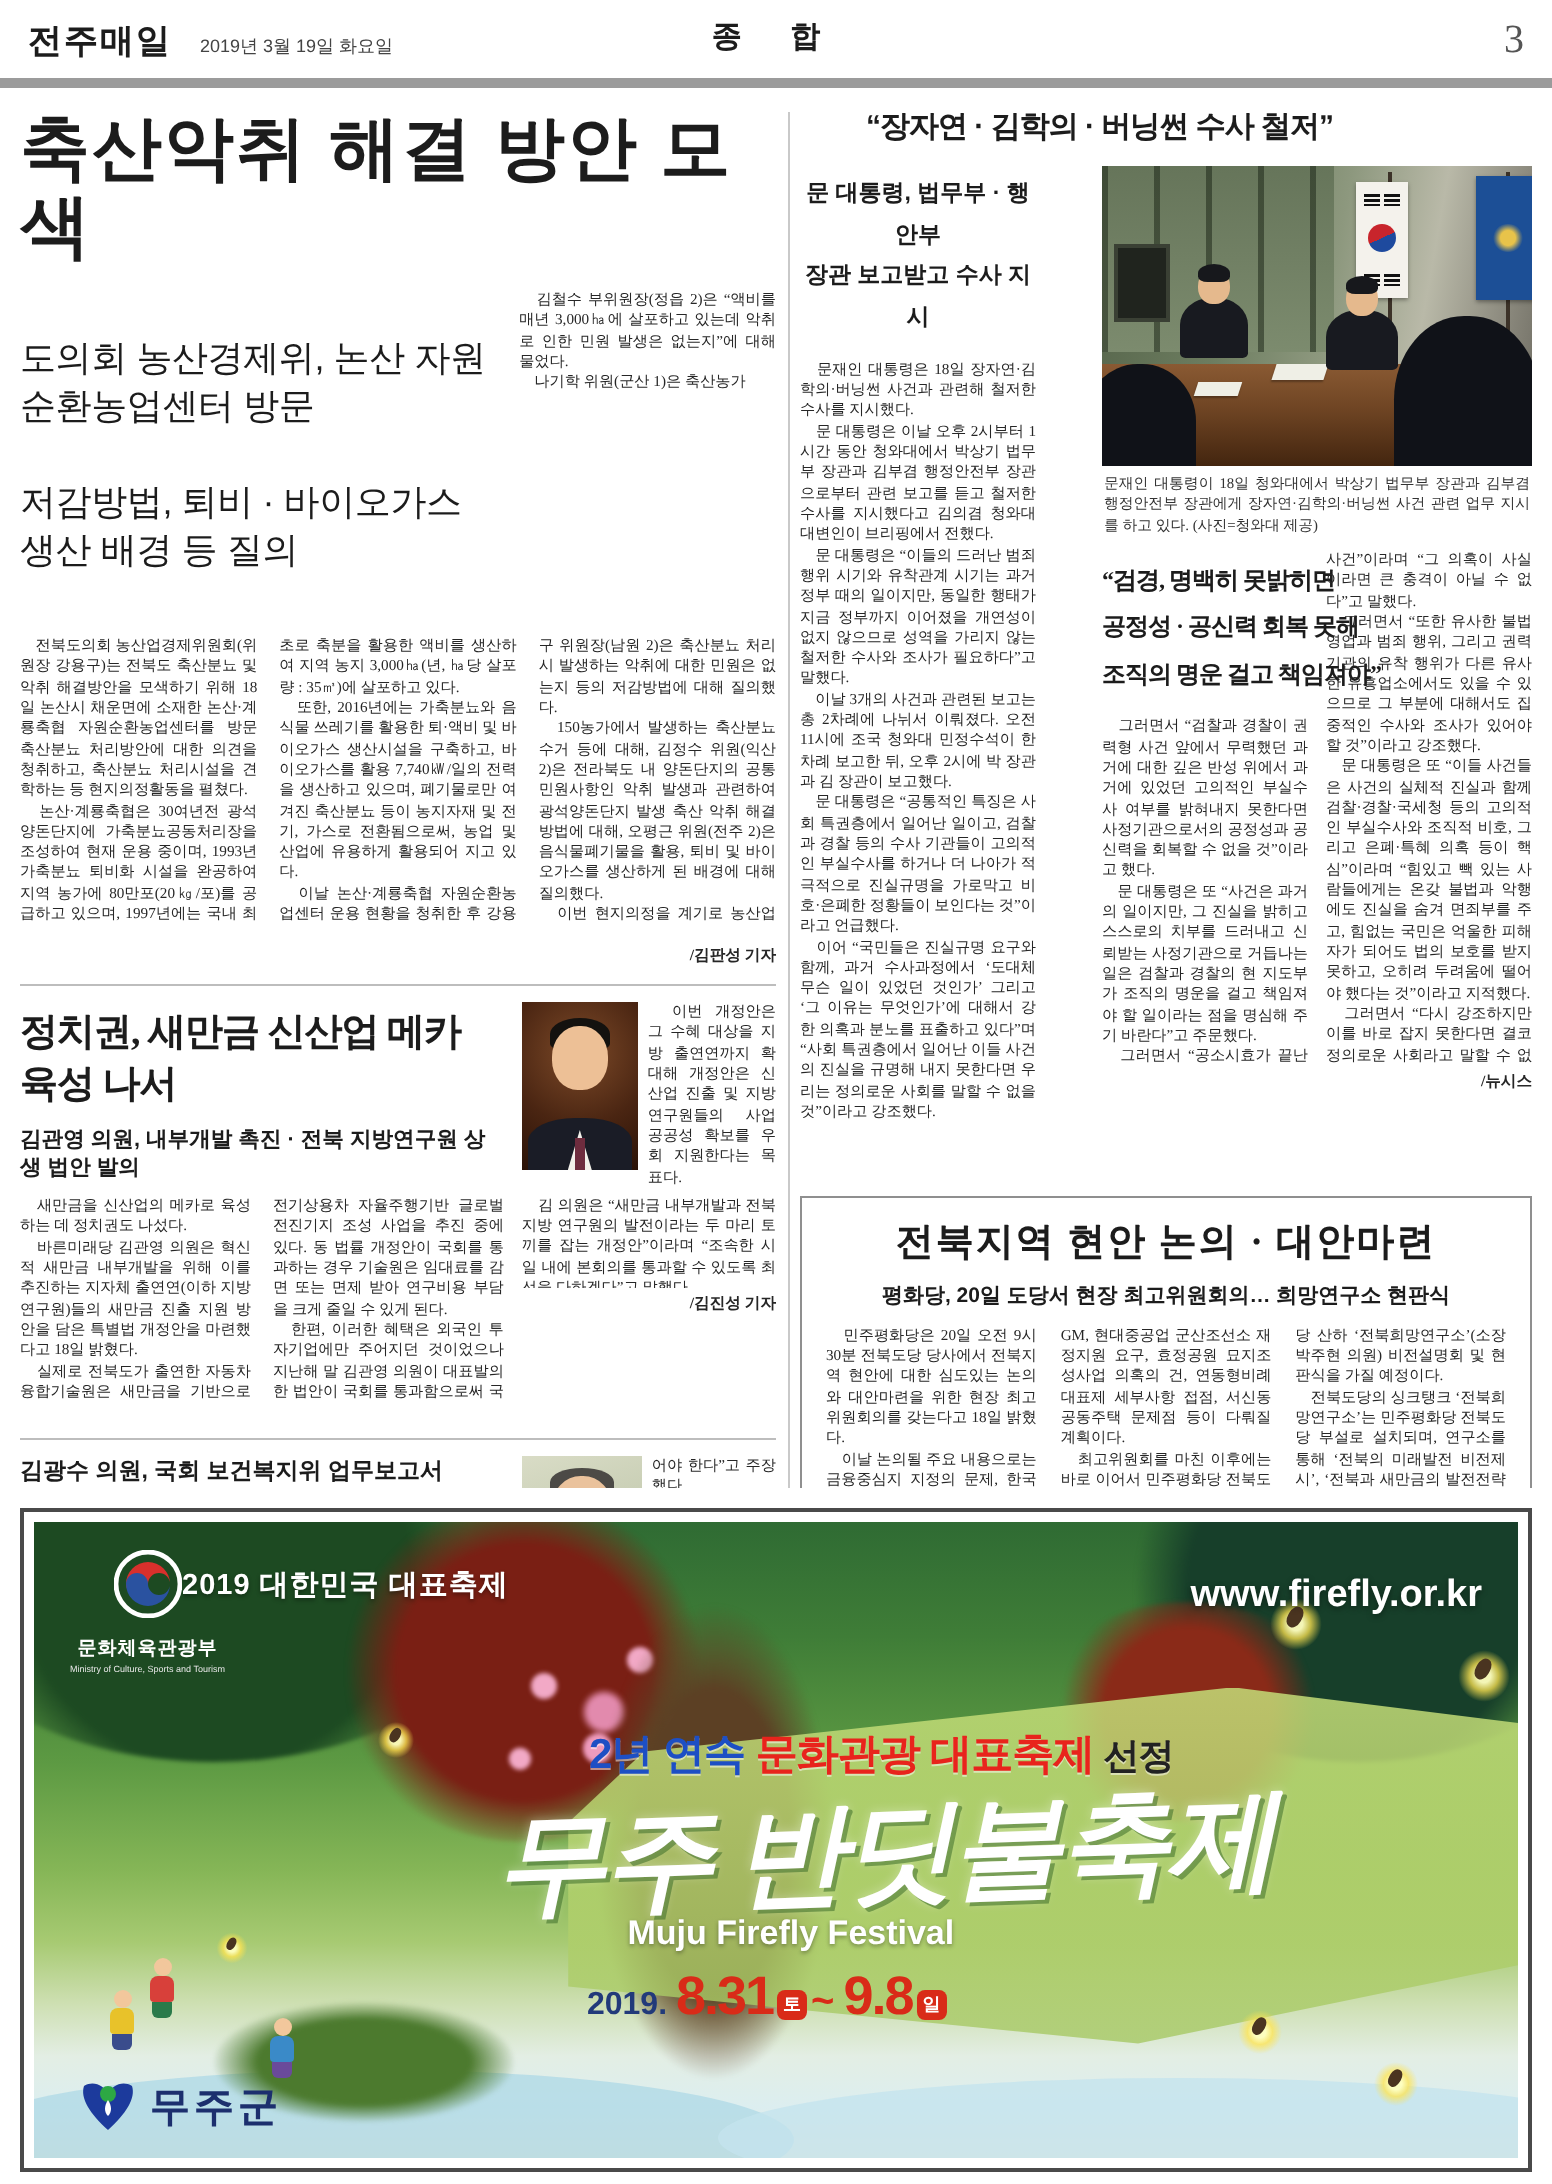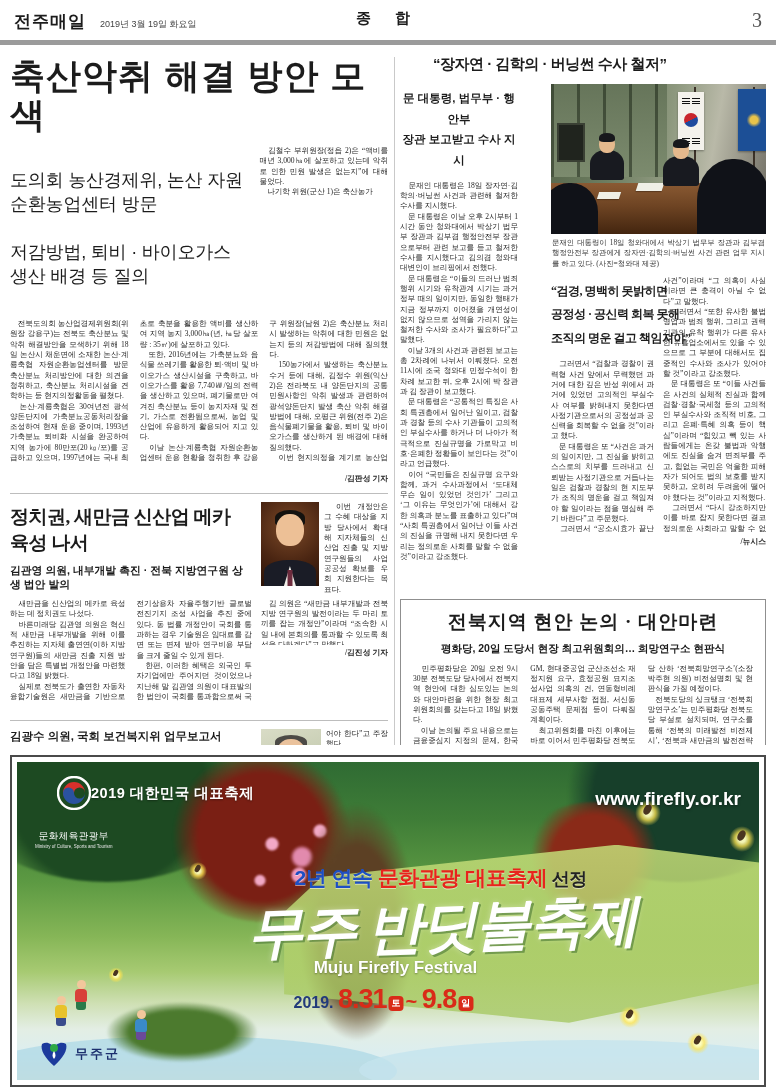--- a/index.html
+++ b/index.html
@@ -115,37 +115,37 @@
     background:linear-gradient(180deg,#2f6b33 0%,#3f7d37 18%,#5d9a43 38%,#86b657 55%,#a7ca72 66%,#cfe0b4 76%,#e3eee4 84%,#dceef0 92%,#efe9d6 100%); }
   .blob { position:absolute; border-radius:50%; filter:blur(1px); }
   .ad-panel { position:absolute; left:36%; top:26%; width:64%; height:56%;
     background:linear-gradient(180deg, rgba(196,221,120,.85), rgba(166,200,100,.8));
     clip-path:polygon(8% 18%, 70% 0, 100% 10%, 100% 78%, 60% 100%, 0 84%, 0 38%); }
   .firefly { position:absolute; width:26px; height:26px; }
   .ff-glow { position:absolute; inset:0; border-radius:50%;
     background:radial-gradient(circle, rgba(255,255,190,.95) 0 18%, rgba(255,228,80,.75) 40%, rgba(255,228,80,0) 70%); }
   .ff-body { position:absolute; left:9px; top:4px; width:7px; height:11px; border-radius:45%; background:#4a3420; transform:rotate(30deg); }
   .ad-ministry { position:absolute; left:18px; top:14px; text-align:center; color:#fff; }
-  .ad-ministry-name { font-size:9.5px; font-weight:normal; margin-top:16px; letter-spacing:.5px; }
+  .ad-ministry-name { font-size:9.5px; font-weight:bold; margin-top:4px; letter-spacing:.5px; }
   .ad-ministry-en { font-size:4.5px; color:#e8e8e8; margin-top:1px; }
   .ad-toplabel { position:absolute; left:74px; top:22px; color:#fff; font-size:14.5px; font-weight:bold; letter-spacing:.5px; text-shadow:0 1px 2px rgba(0,0,0,.4); }
   .ad-url { position:absolute; right:18px; top:26px; color:#fff; font-size:19px; font-weight:bold; text-shadow:0 1px 3px rgba(0,0,0,.45); }
   .ad-banner { position:absolute; left:50%; top:102px; transform:translateX(-32%); white-space:nowrap; font-size:21px; font-weight:900; letter-spacing:-0.5px; text-shadow:0 1px 0 rgba(255,255,255,.5); }
   .ad-b-pre { color:#1d4fc4; } .ad-b-main { color:#e8241c; } .ad-b-post { color:#222; font-size:18px; }
   .ad-title { position:absolute; left:52%; top:128px; transform:translateX(-40%) rotate(-2deg); white-space:nowrap;
     font-family:"Liberation Serif", serif; font-style:italic; font-weight:bold; font-size:56px; color:#fff;
     text-shadow:2px 2px 0 rgba(60,110,40,.55), 0 0 6px rgba(255,255,255,.35); letter-spacing:-2px; }
   .ad-title-en { position:absolute; left:51%; top:196px; transform:translateX(-50%); color:#fff; font-size:17px; font-weight:bold; text-shadow:0 1px 2px rgba(0,0,0,.35); white-space:nowrap; }
   .ad-date { position:absolute; left:50%; top:222px; transform:translateX(-52%); white-space:nowrap; font-weight:900; }
   .ad-d-year { color:#223a7a; font-size:16px; }
   .ad-d-big { color:#d92b18; font-size:27px; letter-spacing:-1px; }
   .ad-d-badge { display:inline-block; background:#d92b18; color:#fff; font-size:9px; font-weight:bold; border-radius:4px; padding:1px 3px; vertical-align:2px; margin:0 2px; }
   .ad-d-tilde { color:#d92b18; font-size:20px; }
   .ad-org { position:absolute; left:22px; bottom:12px; display:flex; align-items:center; gap:6px; }
-  .ad-org-name { font-size:13px; font-weight:900; color:#1c2f6e; letter-spacing:2px; }
+  .ad-org-name { font-size:20px; font-weight:900; color:#1c2f6e; letter-spacing:2px; }
   .kid { position:absolute; }
   .kid-head { width:9px; height:9px; border-radius:50%; background:#f2c79c; margin:0 auto; }
   .kid-body { width:12px; height:13px; border-radius:4px 4px 2px 2px; }
   .kid-legs { width:10px; height:8px; margin:0 auto; background:#3a4c8c; border-radius:0 0 3px 3px; }
   .water { position:absolute; border-radius:50%; background:rgba(173,216,230,.75); }
 </style>
 </head>
 <body>
 
 <div class="page">
@@ -194,21 +194,21 @@
         </div>
         <div class="a3-right">
           <div class="p-row">
             <div class="photo portrait1">
               <div class="pt-hair1"></div>
               <div class="pt-head pt-face1"></div>
               <div class="pt-body1"></div>
               <div class="pt-shirt1"></div>
               <div class="pt-tie1"></div>
             </div>
-            <div class="p-side bodytext">　이번 개정안은 그 수혜 대상을 지방 당사에서 확대해 지자체들의 신산업 진출 및 지방연구원들의 사업 공공성 확보를 우회 지원한다는 목표다.</div>
+            <div class="p-side bodytext">　이번 개정안은 그 수혜 대상을 지방 출연연까지 확대해 개정안은 신산업 진출 및 지방연구원들의 사업 공공성 확보를 우회 지원한다는 목표다.</div>
           </div>
           <div class="a3-tail bodytext">　김 의원은 “새만금 내부개발과 전북 지방 연구원의 발전이라는 두 마리 토끼를 잡는 개정안”이라며 “조속한 시일 내에 본회의를 통과할 수 있도록 최선을 다하겠다”고 말했다.</div>
           <div class="byline">/김진성 기자</div>
         </div>
       </div>
 
       <div class="lrule"></div>
 
       <div>
         <div class="a4-row">

